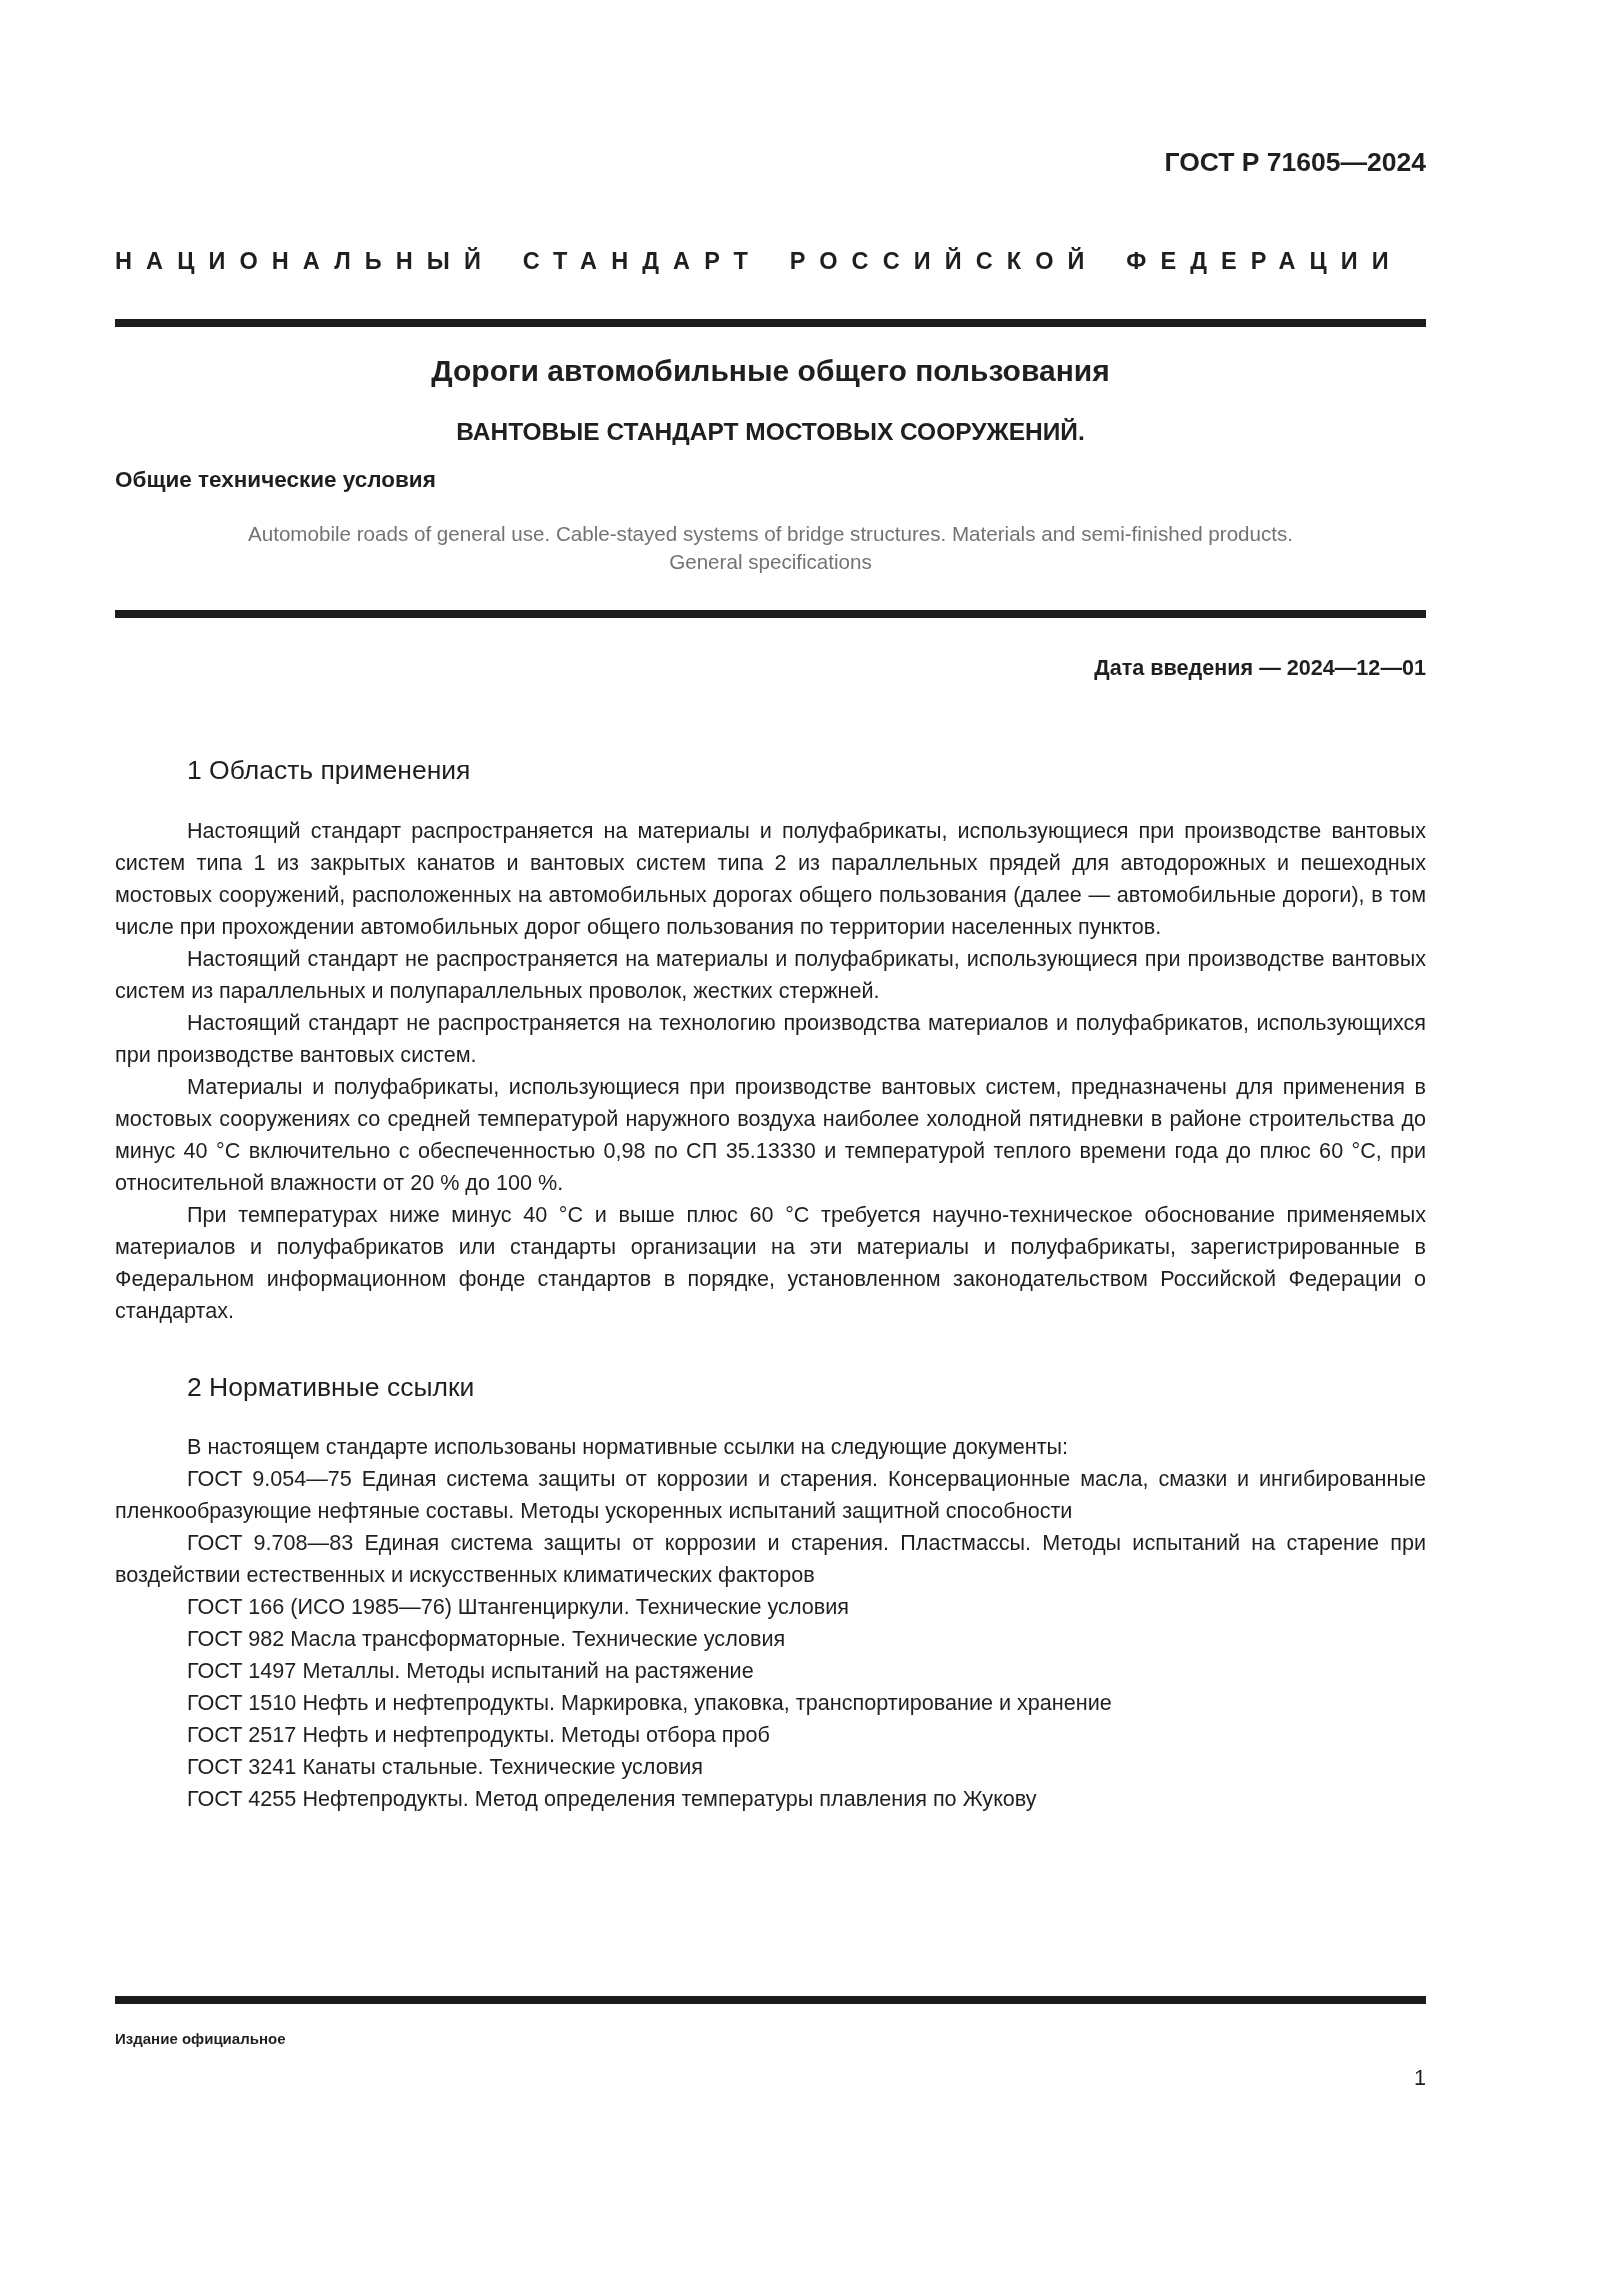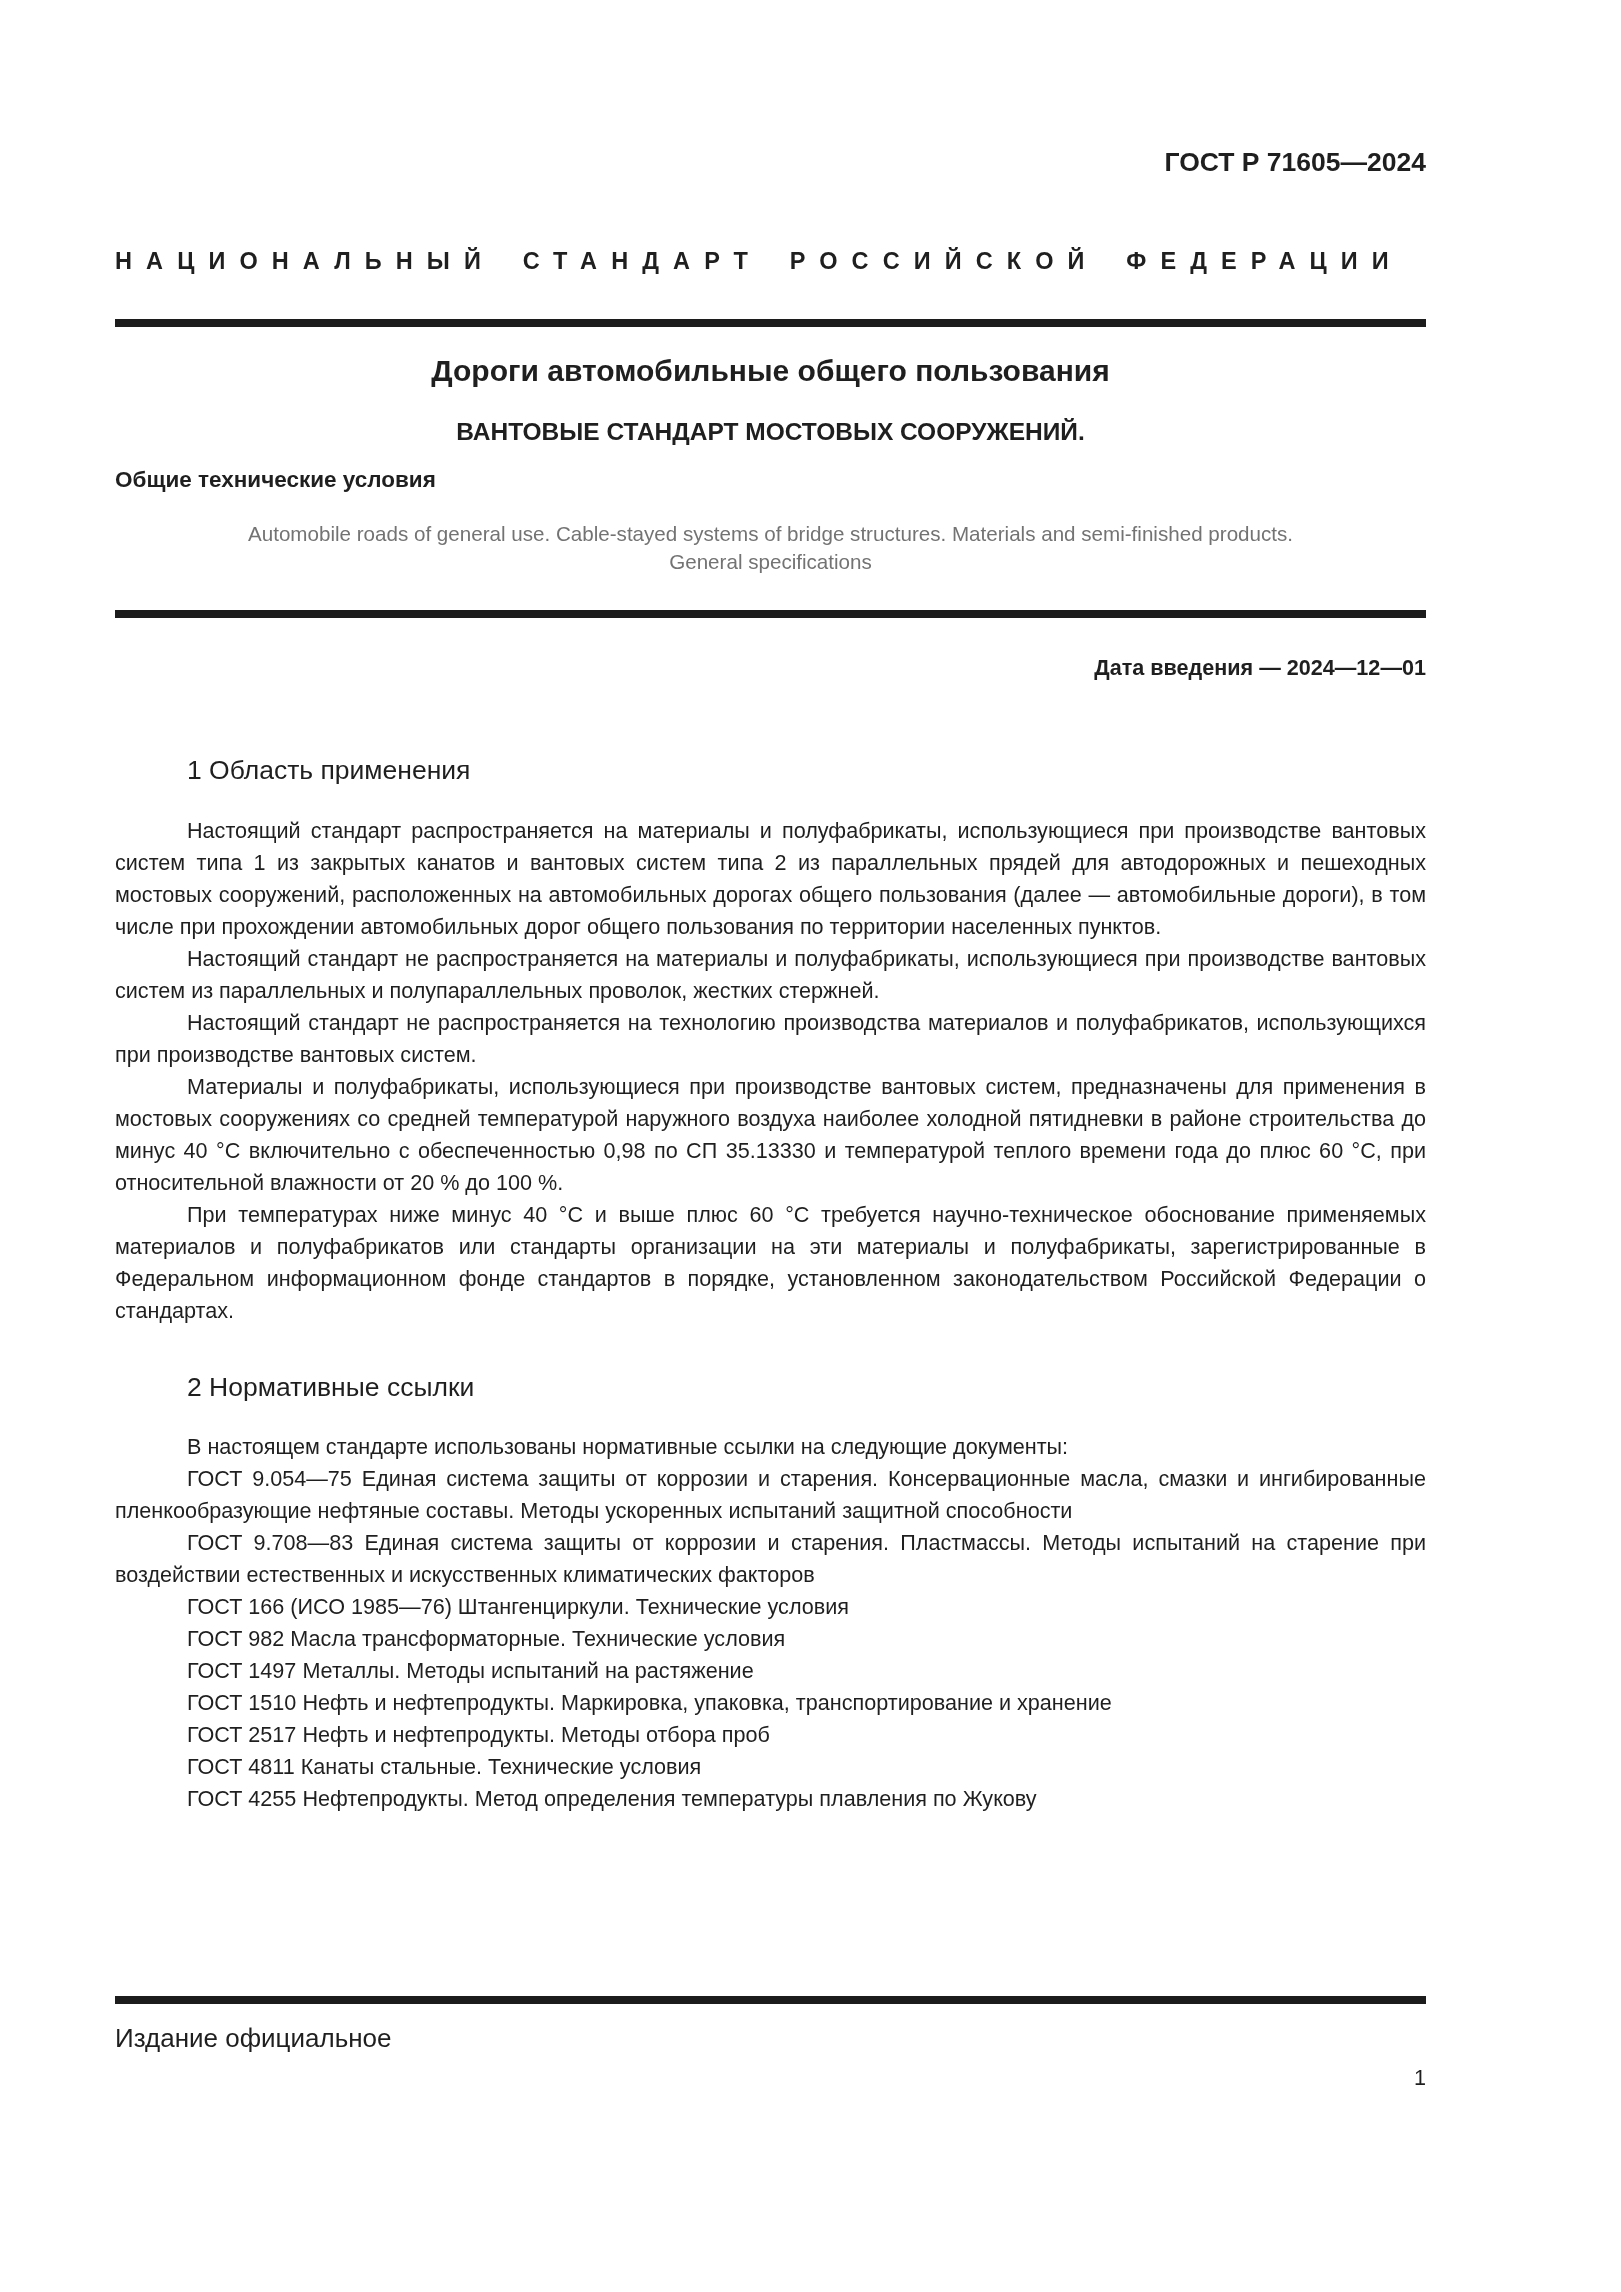--- a/index.html
+++ b/index.html
@@ -100,22 +100,22 @@
   .footer-rule {
     position: absolute;
     left: 115px;
     width: 1311px;
     top: 1996px;
   }
   .edition {
     position: absolute;
     left: 115px;
     top: 2025px;
-    font-weight: normal;
-    font-size: 26px;
+    font-weight: bold;
+    font-size: 15px;
     line-height: 27.4px;
   }
   .pagenum {
     position: absolute;
     left: 115px;
     width: 1311px;
     top: 2064px;
     text-align: right;
     font-size: 21.6px;
     line-height: 27.4px;
@@ -164,21 +164,21 @@
 
     <div class="body-block">
       <p>В настоящем стандарте использованы нормативные ссылки на следующие документы:</p>
       <p>ГОСТ 9.054—75 Единая система защиты от коррозии и старения. Консервационные масла, смазки и ингибированные пленкообразующие нефтяные составы. Методы ускоренных испытаний защитной способности</p>
       <p>ГОСТ 9.708—83 Единая система защиты от коррозии и старения. Пластмассы. Методы испытаний на старение при воздействии естественных и искусственных климатических факторов</p>
       <p>ГОСТ 166 (ИСО 1985—76) Штангенциркули. Технические условия</p>
       <p>ГОСТ 982 Масла трансформаторные. Технические условия</p>
       <p>ГОСТ 1497 Металлы. Методы испытаний на растяжение</p>
       <p>ГОСТ 1510 Нефть и нефтепродукты. Маркировка, упаковка, транспортирование и хранение</p>
       <p>ГОСТ 2517 Нефть и нефтепродукты. Методы отбора проб</p>
-      <p>ГОСТ 4811 Канаты стальные. Технические условия</p>
+      <p>ГОСТ 3241 Канаты стальные. Технические условия</p>
       <p>ГОСТ 4255 Нефтепродукты. Метод определения температуры плавления по Жукову</p>
     </div>
 
   </div>
 
   <div class="rule footer-rule"></div>
   <div class="edition">Издание официальное</div>
   <div class="pagenum">1</div>
 </div>
 

